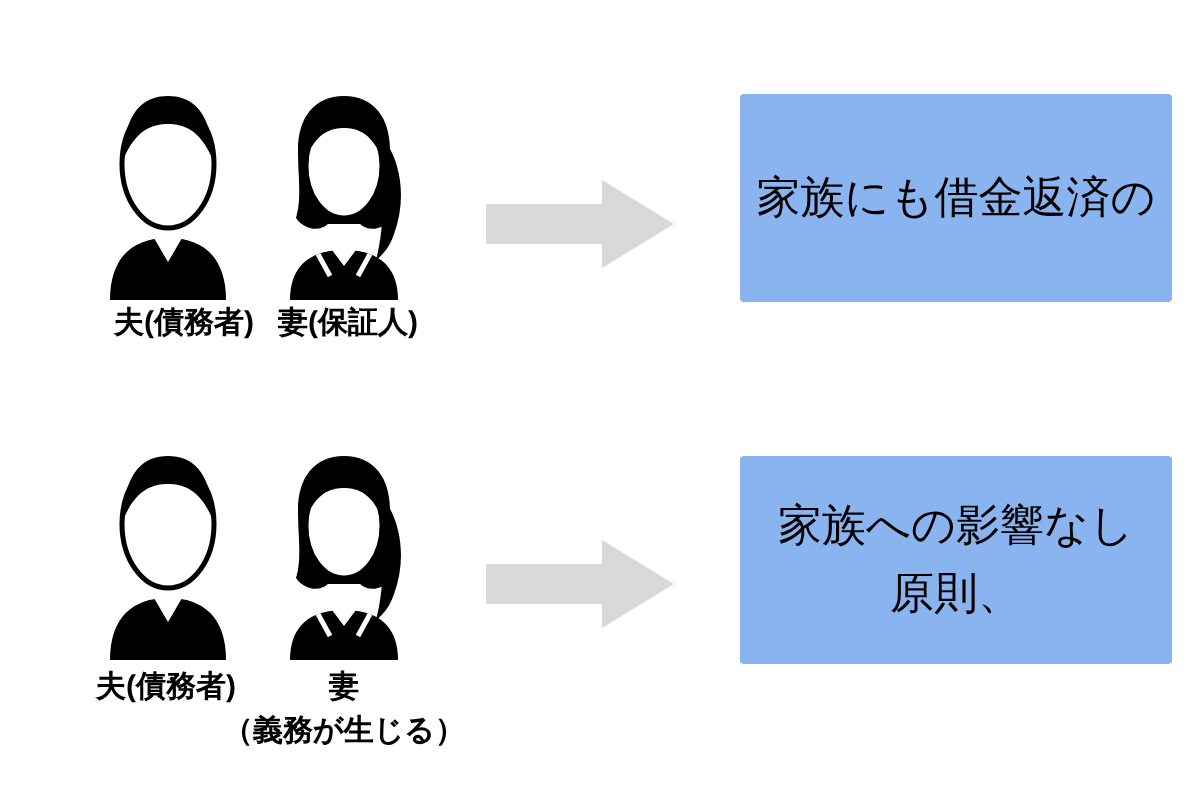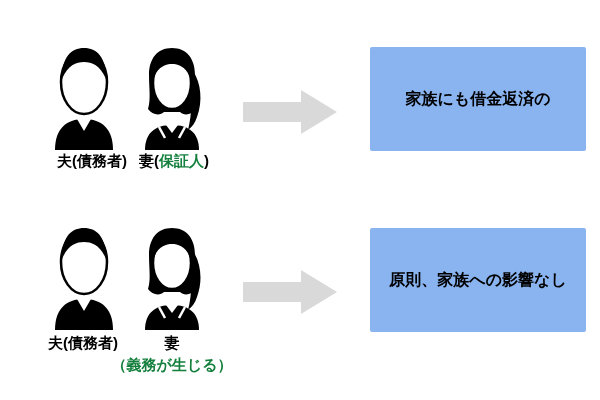--- a/index.html
+++ b/index.html
@@ -6,30 +6,30 @@
   html,body { width:600px; height:400px; background:#fff;
               font-family:"Liberation Sans", sans-serif; }
   .canvas { position:relative; width:600px; height:400px; background:#fff; overflow:hidden; }
 
   .person { position:absolute; width:64px; height:105px; }
   .arrow  { position:absolute; width:94px; height:48px; }
 
   .result-box {
     position:absolute; width:216px; height:104px;
     background:#8AB4F0; border-radius:2px;
-    display:flex; flex-direction:row; align-items:center; justify-content:center;
-    font-size:16px; font-weight:bold; color:#000; text-align:center; line-height:1.55;
+    display:flex; flex-direction:column; align-items:center; justify-content:center;
+    font-size:22px; font-weight:normal; color:#000; text-align:center; line-height:1.55;
   }
 
   .caption {
     position:absolute; transform:translateX(-50%);
     font-size:15px; font-weight:bold; color:#000; white-space:nowrap;
   }
   .caption .gap { display:inline-block; width:12px; }
-  .red { color:#15803d; }
+  .red { color:#000000; }
 </style>
 </head>
 <body>
 
 <div class="canvas">
 
   <div class="person" style="left:52px; top:45px;">
     <svg viewBox="0 0 64 105" width="64" height="105">
       <path d="M3 105 C3 84 14 74 32 74 C50 74 61 84 61 105 Z" fill="#000"></path>
       <path d="M25 74 L32 86 L39 74 Z" fill="#fff"></path>
@@ -97,17 +97,17 @@
     <span>（義務が生じる）</span>
   </div>
 
   <div class="arrow" style="left:243px; top:268px;">
     <svg viewBox="0 0 94 48" width="94" height="48">
       <path d="M0 14 L58 14 L58 2 L94 24 L58 46 L58 34 L0 34 Z" fill="#D9D9D9"></path>
     </svg>
   </div>
 
   <div class="result-box" style="left:370px; top:228px;">
+    <div>家族への影響なし</div>
     <div>原則、</div>
-    <div>家族への影響なし</div>
   </div>
 
 </div>
 
 </body></html>

